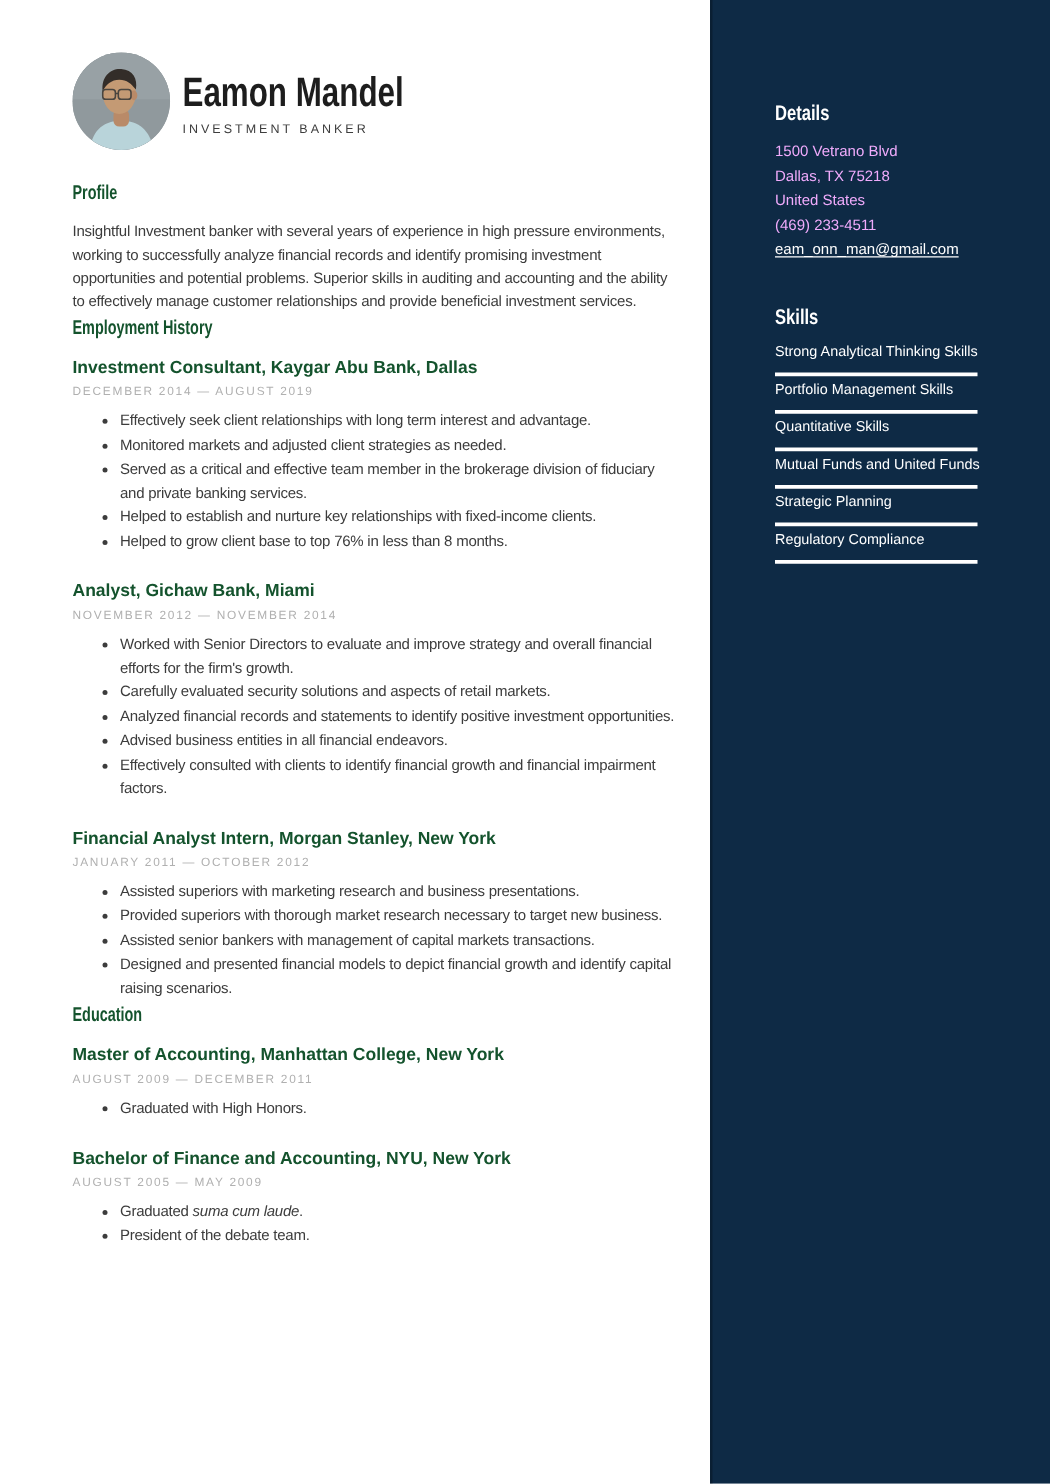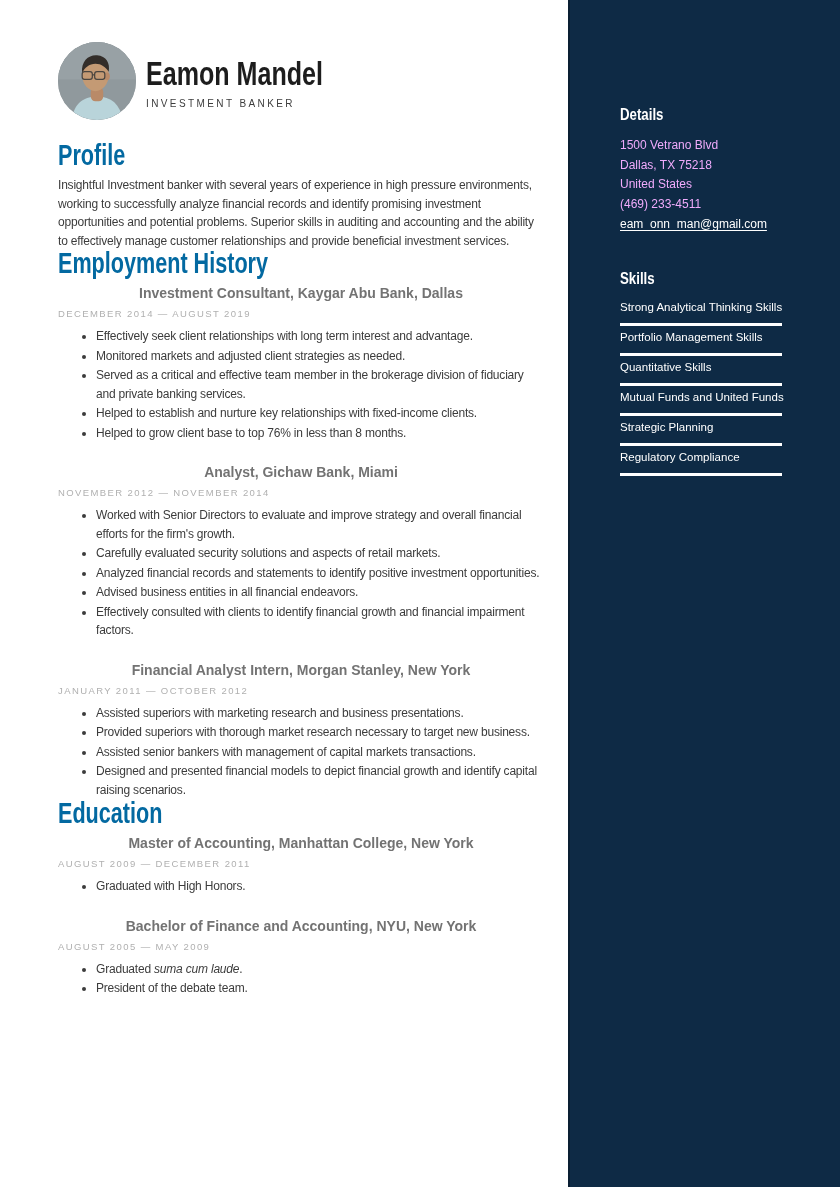--- a/index.html
+++ b/index.html
@@ -29,46 +29,46 @@
     background:#8f989c;
   }
   .avatar svg { display:block; width:100%; height:100%; }
   .header-text { margin-left:10px; padding-top:4px; }
   .name { font-size:33px; font-weight:700; color:#1d1d1d; line-height:1.05; }
   .job-title-sub {
     font-size:10px; letter-spacing:2.4px; color:#3d3d3d; margin-top:7px; font-weight:400;
   }
 
   h2.section-heading {
-    font-size:30px; font-weight:700; color:#0369a1; line-height:26px; margin-bottom:8px;
+    font-size:16px; font-weight:700; color:#14532d; line-height:26px; margin-bottom:8px;
   }
   .profile-text {
     font-size:12px; line-height:18.5px; color:#3c3c3c; letter-spacing:-0.2px;
     width:487px;
   }
 
   .section { }
   .entry { margin-bottom:21px; }
   .entry:last-child { margin-bottom:0; }
-  .entry-title { font-size:14px; font-weight:700; color:#737373; line-height:18px;text-align:center; }
+  .entry-title { font-size:14px; font-weight:700; color:#14532d; line-height:18px; }
   .entry-dates {
     font-size:9.5px; letter-spacing:1.4px; color:#b0b0b0; margin-top:6px; font-weight:400;
   }
   ul.bullets { margin-top:8px; padding-left:38px; list-style:disc; }
   ul.bullets li {
     font-size:12px; line-height:18.5px; color:#3c3c3c; letter-spacing:-0.2px; margin-bottom:1px;
   }
   ul.bullets li em { font-style:italic; }
 
   
   .sidebar {
     position:absolute; top:0; right:0; width:272px; height:100%;
     background:#0e2a45;
     border-left:2px solid rgba(0,0,0,0.25);
-    padding:104px 52px 0 50px;
+    padding:80px 52px 0 50px;
     color:#ffffff;
   }
   .sidebar h3 {
     font-size:17px; font-weight:700; color:#ffffff; line-height:22px; margin-bottom:10px;
   }
   .sidebar .cond { transform:scaleX(0.78); }
   .details-line { font-size:12px; line-height:19.5px; color:#f0abfc; }
   .email-link {
     display:inline-block; font-size:12px; line-height:19.5px; color:#ffffff;
     text-decoration:underline; text-underline-offset:2px; cursor:pointer;

